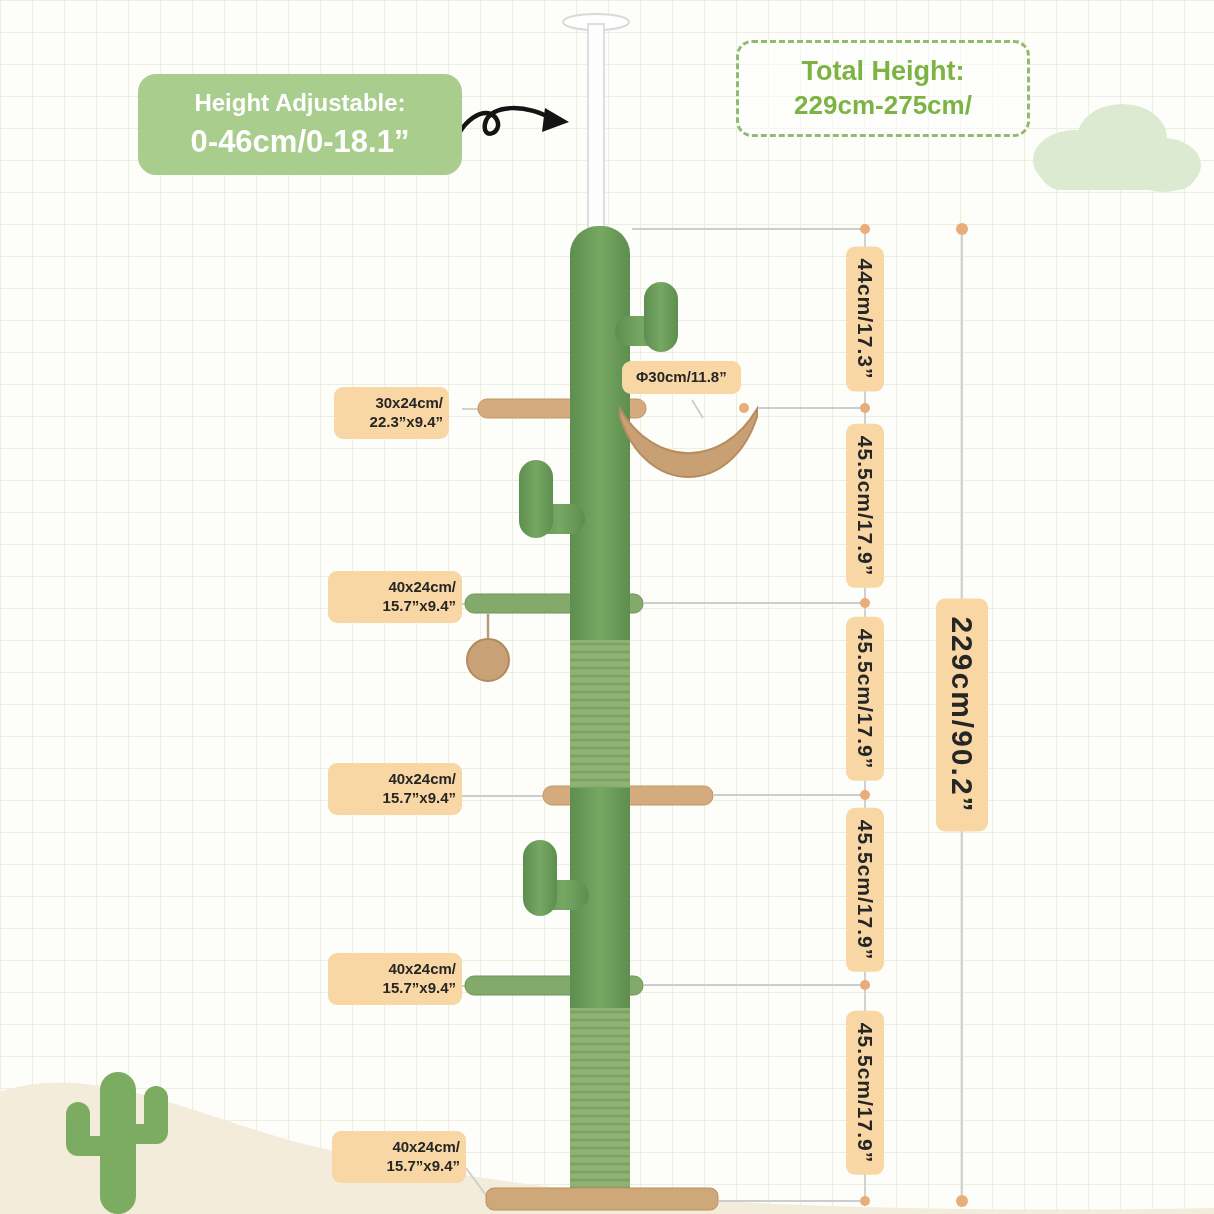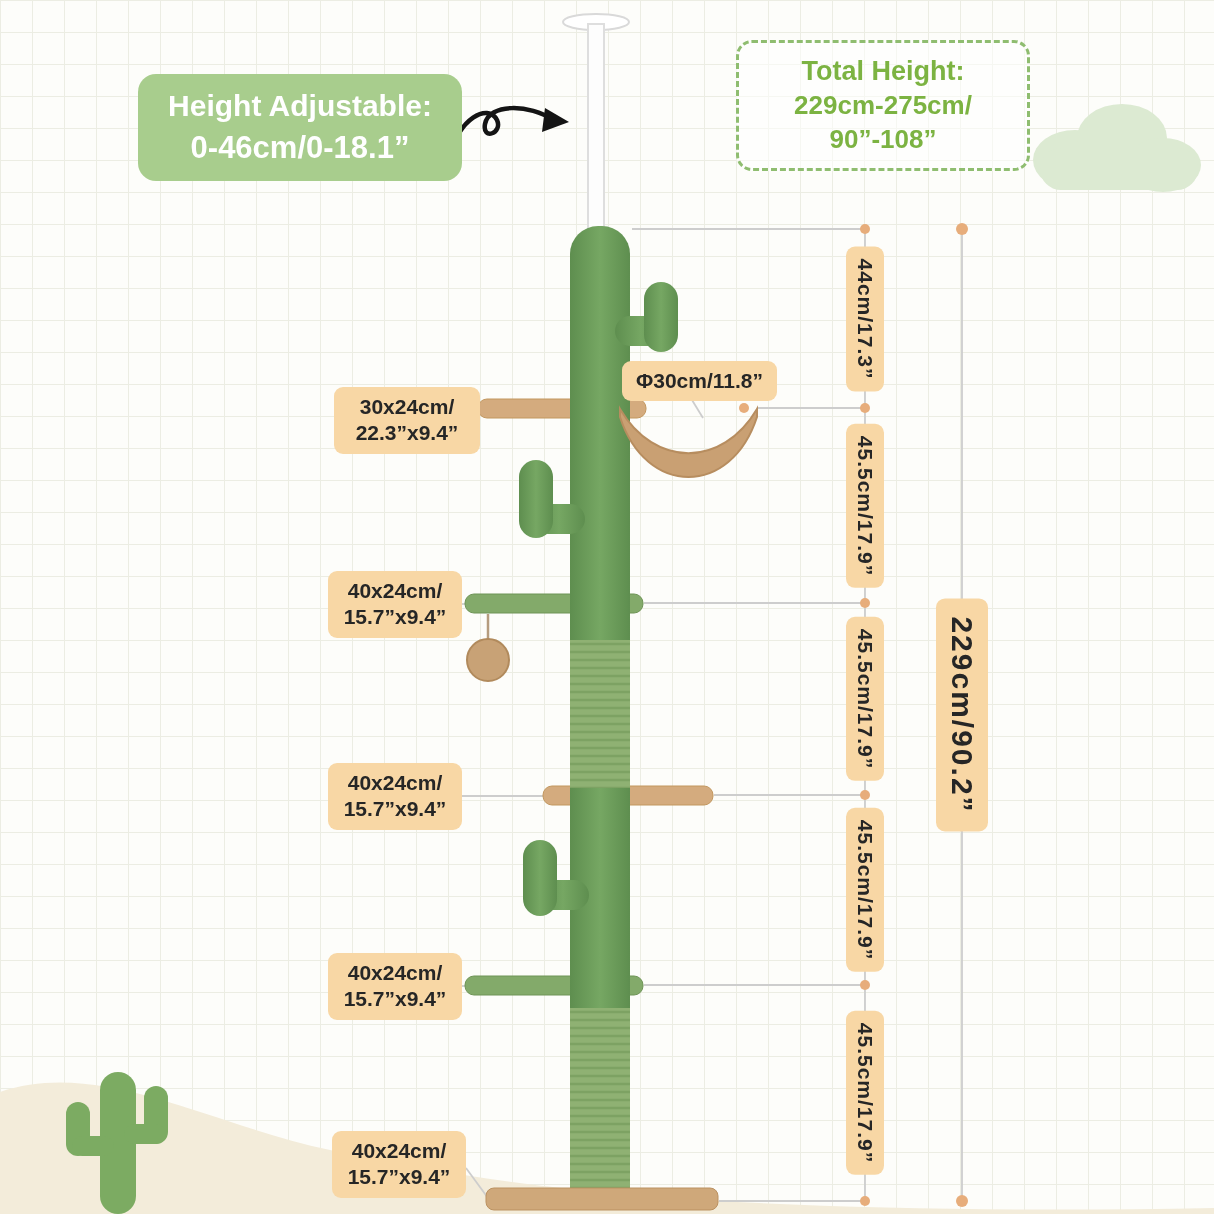--- a/index.html
+++ b/index.html
@@ -14,36 +14,36 @@
       linear-gradient(90deg, #ecede3 1px, transparent 1px);
     background-size:32px 32px;
   }
   .scene{ position:absolute; left:0; top:0; }
 
   .badge-green{
     position:absolute; left:138px; top:74px; width:324px;
     background:#a8cd8d; border-radius:18px; color:#ffffff;
     text-align:center; padding:15px 8px;
   }
-  .badge-green .t1{ font-size:30px; font-weight:bold; }
+  .badge-green .t1{ font-size:24px; font-weight:bold; }
   .badge-green .t2{ font-size:31px; font-weight:bold; margin-top:7px; }
 
   .badge-dashed{
     position:absolute; left:736px; top:40px; width:294px;
     border:3px dashed #8fbd70; border-radius:16px;
     background:rgba(255,255,255,0.55); color:#7cb342;
     text-align:center; padding:13px 6px;
   }
   .badge-dashed .t1{ font-size:27px; font-weight:bold; }
   .badge-dashed .t2{ font-size:26px; font-weight:bold; margin-top:4px; line-height:1.15; }
 
   .lbl{
     position:absolute; background:#f8d7a5; border-radius:9px;
-    color:#262626; text-align:center; font-weight:bold;
-    font-size:21px; line-height:1.25; padding:7px 6px;
+    color:#262626; text-align:right; font-weight:bold;
+    font-size:15px; line-height:1.25; padding:7px 6px;
   }
   .vlbl{
     position:absolute; background:#f8d7a5; border-radius:9px;
     color:#262626; font-weight:bold; font-size:21px;
     writing-mode:vertical-rl; padding:12px 7px; letter-spacing:1px;
     transform:translate(-50%,-50%);
   }
   .vlbl.big{ font-size:30px; padding:18px 9px; letter-spacing:2px; }
 </style>
 </head>
@@ -147,26 +147,25 @@
   </svg>
 
   <div class="badge-green">
     <div class="t1">Height Adjustable:</div>
     <div class="t2">0-46cm/0-18.1”</div>
   </div>
 
   <div class="badge-dashed">
     <div class="t1">Total Height:</div>
     <div class="t2">229cm-275cm/</div>
-    <div class="t2">90”-108”</div>
   </div>
 
   <div class="lbl" style="left:622px; top:361px; padding:7px 14px;">Φ30cm/11.8”</div>
 
-  <div class="lbl" style="left:334px; top:387px; width:146px;">
+  <div class="lbl" style="left:334px; top:387px; width:115px;">
     <div>30x24cm/</div>
     <div>22.3”x9.4”</div>
   </div>
   <div class="lbl" style="left:328px; top:571px; width:134px;">
     <div>40x24cm/</div>
     <div>15.7”x9.4”</div>
   </div>
   <div class="lbl" style="left:328px; top:763px; width:134px;">
     <div>40x24cm/</div>
     <div>15.7”x9.4”</div>

